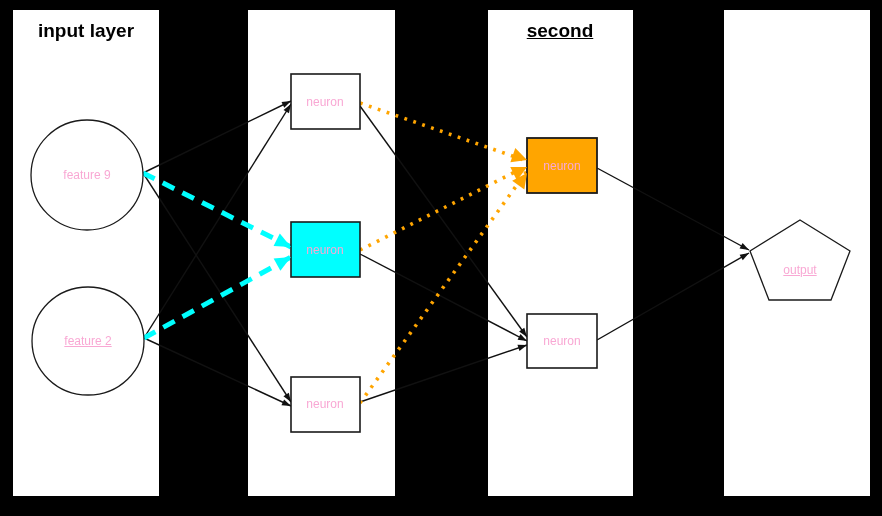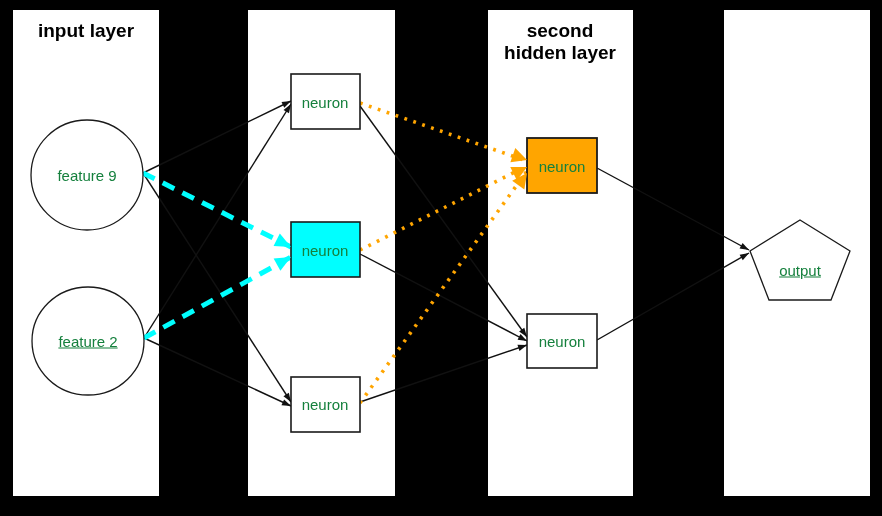--- a/index.html
+++ b/index.html
@@ -18,22 +18,22 @@
     text-align:center;
     font-size:19px;
     font-weight:bold;
     color:#000;
     line-height:22px;
     white-space:nowrap;
   }
   .node-label{
     position:absolute;
     transform:translate(-50%,-50%);
-    font-size:15px;
-    color:#15803d;
+    font-size:12px;
+    color:#f9a8d4;
     white-space:nowrap;
   }
 </style>
 </head>
 <body>
 
 <div id="stage">
 
   <svg id="net-svg" width="882" height="516" viewBox="0 0 882 516">
 
@@ -98,23 +98,22 @@
       <path d="M0,0 L-15,-7.5 L-15,7.5 Z" transform="translate(527,167) rotate(-26.7)" fill="#ffa500"></path>
       <path d="M0,0 L-15,-7.5 L-15,7.5 Z" transform="translate(527,173) rotate(-54.3)" fill="#ffa500"></path>
     </g>
   </svg>
 
   <div class="layer-title" style="left:86px;">
     <div>input layer</div>
   </div>
   <div class="layer-title" style="left:322px;">
   </div>
-  <div class="layer-title" style="left:560px;">
+  <div class="layer-title" style="left:560px;text-decoration:underline;">
     <div>second</div>
-    <div>hidden layer</div>
   </div>
 
   <div class="node-label" style="left:87px;top:175px;">feature 9</div>
   <div class="node-label" style="left:88px;top:341px;text-decoration:underline;">feature 2</div>
   <div class="node-label" style="left:325px;top:102px;">neuron</div>
   <div class="node-label" style="left:325px;top:250px;">neuron</div>
   <div class="node-label" style="left:325px;top:404px;">neuron</div>
   <div class="node-label" style="left:562px;top:166px;">neuron</div>
   <div class="node-label" style="left:562px;top:341px;">neuron</div>
   <div class="node-label" style="left:800px;top:270px;text-decoration:underline;">output</div>

